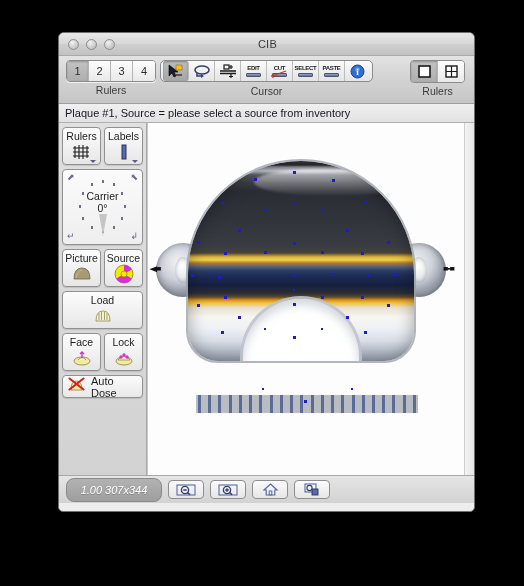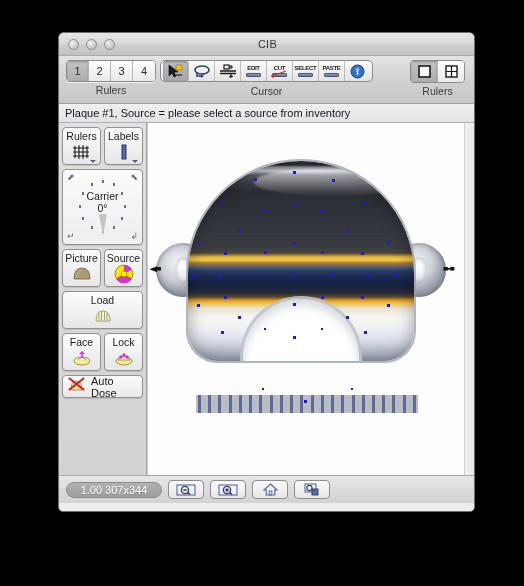--- a/index.html
+++ b/index.html
@@ -463,33 +463,34 @@
     height: 28px;
     background: linear-gradient(to bottom, #e6e6e6, #d2d2d2);
     border-top: 1px solid #a8a8a8;
     display: flex;
     align-items: center;
     padding-left: 7px;
     gap: 6px;
     box-sizing: border-box;
   }
   .pill {
-    height: 16px;
+    height: 24px;
     min-width: 96px;
     border-radius: 8px;
     background: linear-gradient(to bottom, #b2b2b2, #9e9e9e);
     border: 1px solid #8a8a8a;
     display: flex;
     align-items: center;
     justify-content: center;
     font-size: 11px;
     color: #ffffff;
     padding: 0 8px;
     box-sizing: border-box;
     text-shadow: 0 1px 0 rgba(0,0,0,0.2);
+    font-style: italic;
   }
   .bbtn {
     width: 34px; height: 17px;
     border: 1px solid #8e8e8e;
     border-radius: 4px;
     background: linear-gradient(to bottom, #fbfbfb, #e6e6e6);
     display: flex; align-items: center; justify-content: center;
   }
   .bbtn svg { display: block; }
 

